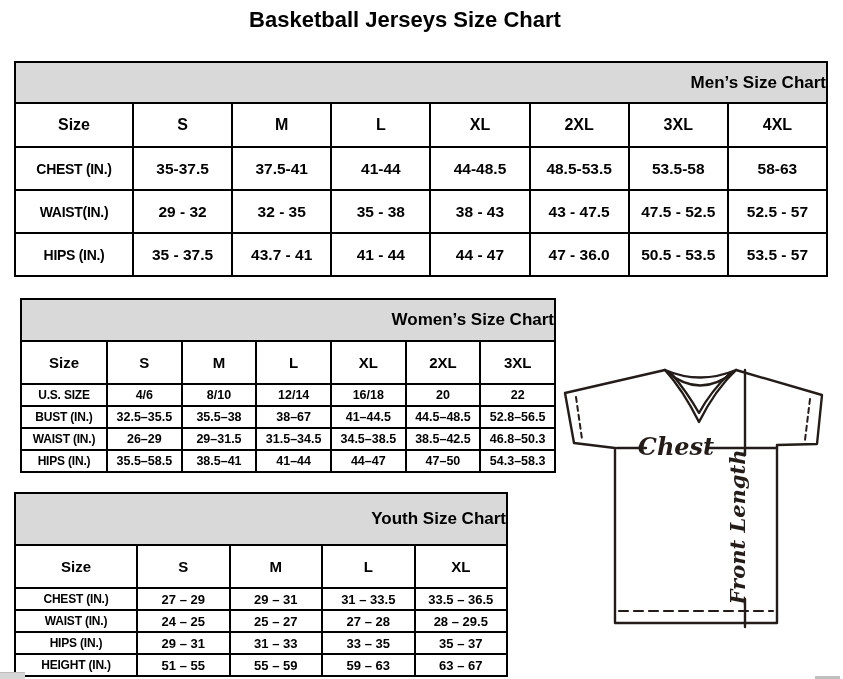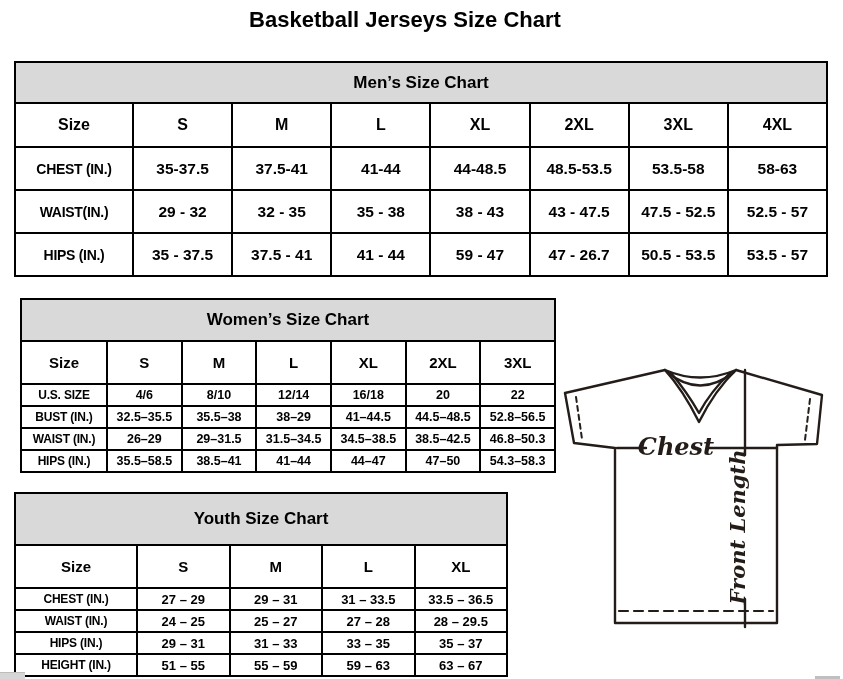--- a/index.html
+++ b/index.html
@@ -13,21 +13,21 @@
   }
 
   table.size-table {
     position:absolute; border-collapse:collapse; table-layout:fixed;
     background:#fff;
   }
   table.size-table th, table.size-table td {
     border:2px solid #000; text-align:center; vertical-align:middle;
     font-weight:bold; padding:0; overflow:hidden; white-space:nowrap;
   }
-  tr.table-title-row th { background:#d9d9d9; font-size:17px; }
+  tr.table-title-row th { background:#d9d9d9; font-size:17px;text-align:right; }
   tr.size-row th { font-size:16px; }
 
   
   #mens-table { left:14px; top:61px; width:814px; height:215px; }
   #mens-table tr.table-title-row { height:41px; }
   #mens-table tr.size-row { height:44px; }
   #mens-table tbody tr { height:43px; }
   #mens-table tbody th { font-size:14px; letter-spacing:-0.3px; }
   #mens-table tbody td { font-size:15.5px; }
 
@@ -113,24 +113,24 @@
         <td>32 - 35</td>
         <td>35 - 38</td>
         <td>38 - 43</td>
         <td>43 - 47.5</td>
         <td>47.5 - 52.5</td>
         <td>52.5 - 57</td>
       </tr>
       <tr>
         <th>HIPS (IN.)</th>
         <td>35 - 37.5</td>
-        <td>37.5 - 41</td>
+        <td>43.7 - 41</td>
         <td>41 - 44</td>
-        <td>59 - 47</td>
-        <td>47 - 26.7</td>
+        <td>44 - 47</td>
+        <td>47 - 36.0</td>
         <td>50.5 - 53.5</td>
         <td>53.5 - 57</td>
       </tr>
     </tbody>
 </table>
 
 <table class="size-table" id="womens-table">
   <colgroup>
     <col style="width:86px">
       <col>
@@ -161,21 +161,21 @@
         <td>8/10</td>
         <td>12/14</td>
         <td>16/18</td>
         <td>20</td>
         <td>22</td>
       </tr>
       <tr>
         <th>BUST (IN.)</th>
         <td>32.5–35.5</td>
         <td>35.5–38</td>
-        <td>38–29</td>
+        <td>38–67</td>
         <td>41–44.5</td>
         <td>44.5–48.5</td>
         <td>52.8–56.5</td>
       </tr>
       <tr>
         <th>WAIST (IN.)</th>
         <td>26–29</td>
         <td>29–31.5</td>
         <td>31.5–34.5</td>
         <td>34.5–38.5</td>

